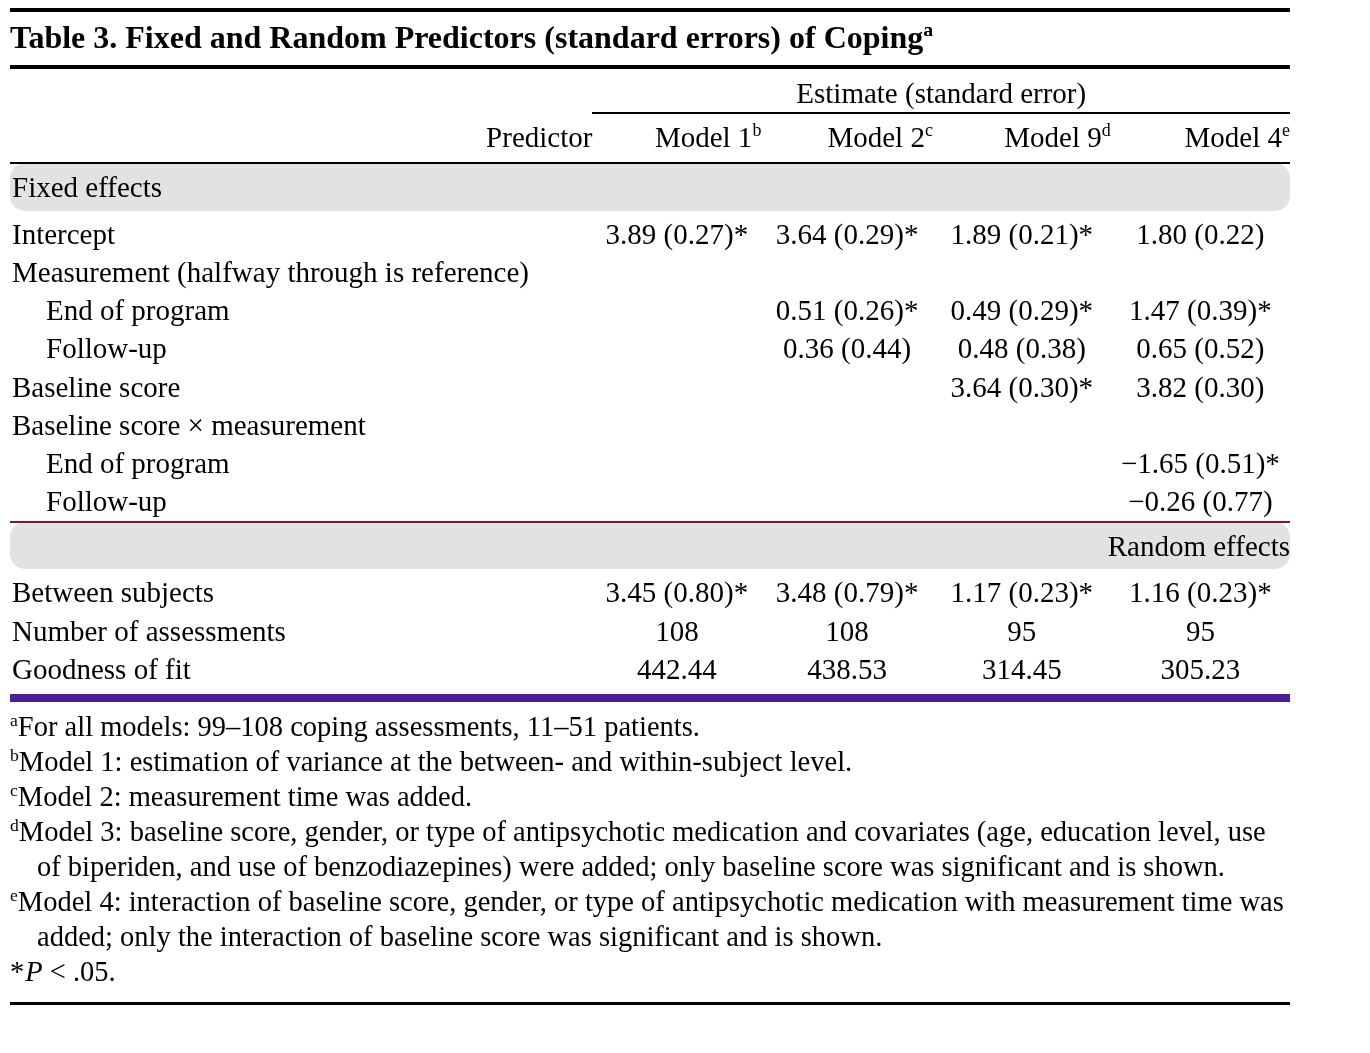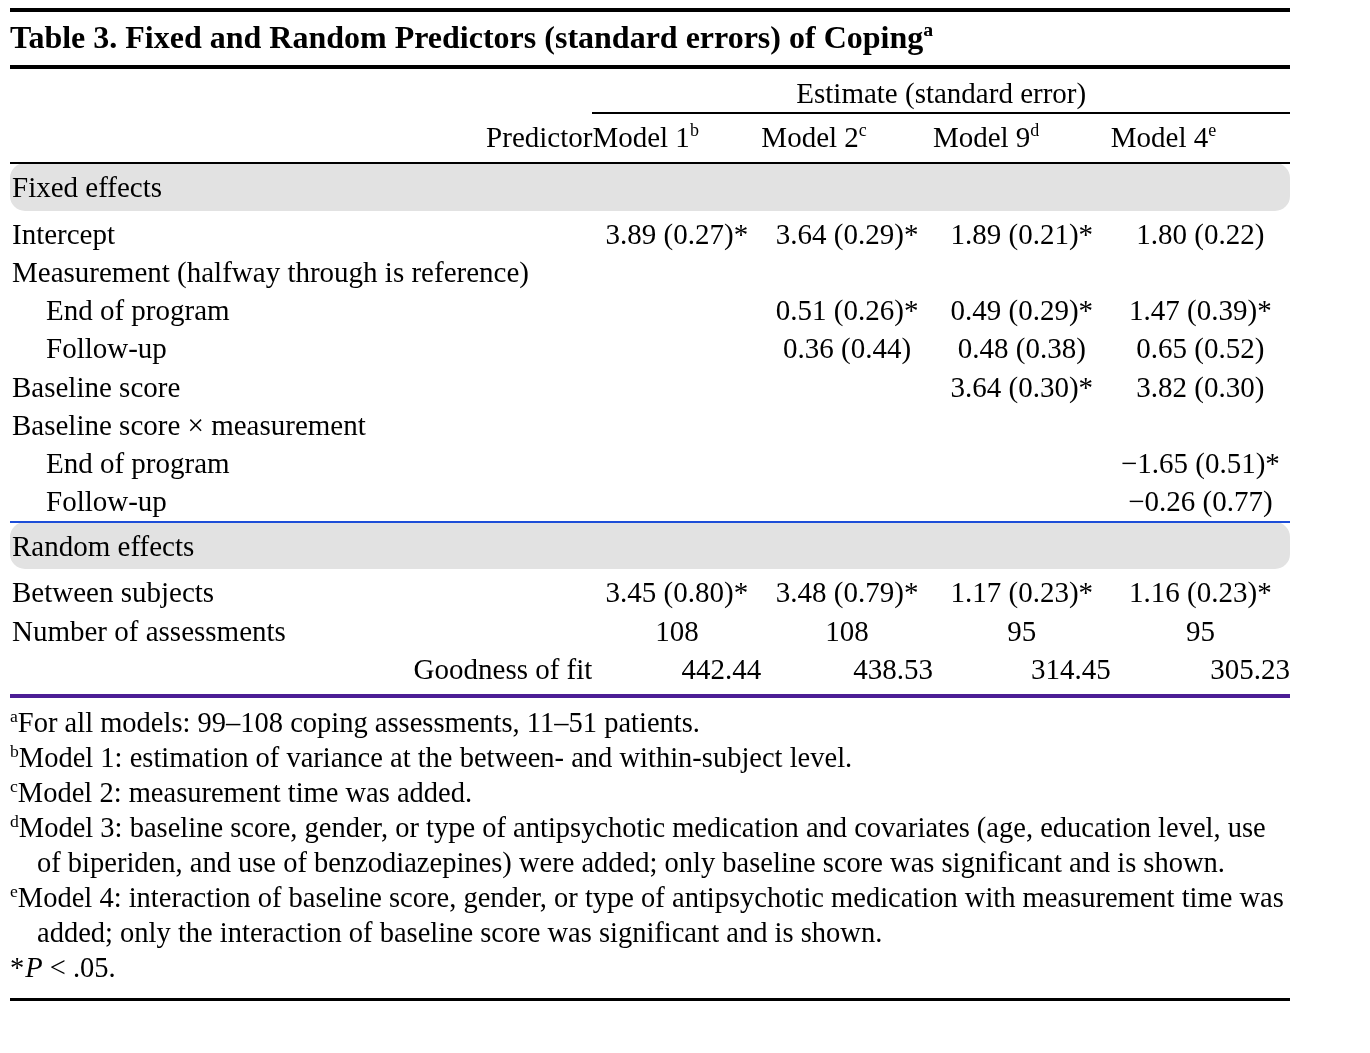--- a/index.html
+++ b/index.html
@@ -39,51 +39,51 @@
   col.col-m3 { width: 13.9%; }
   col.col-m4 { width: 14.0%; }
 
   tr.spanner-row td { padding: 8px 0 2px 0; }
   tr.spanner-row td.spanner {
     text-align: center;
     border-bottom: 2px solid #000;
   }
   tr.header-row th {
     font-weight: normal;
-    text-align: left;
+    text-align: right;
     vertical-align: bottom;
     padding: 7px 0 8px 0;
     border-bottom: 2px solid #000;
   }
   tr.header-row th.predictor-h { text-align: right; }
 
   tr.section-row td {
     background: #e2e2e2;
     padding: 6px 0 6px 2px;
     line-height: 1.2;
     border-radius: 15px;
   }
-  tr.section-row.random td { border-top: 2px solid #1d4ed8; }
+  tr.section-row.random td { border-top: 2px solid #7f1d1d; text-align: right; }
 
   td.label {
     text-align: left;
     padding: 1px 0 1px 2px;
     line-height: 1.25;
     white-space: nowrap;
     overflow: hidden;
   }
   td.label.indent { padding-left: 36px; }
   td.val {
     text-align: center;
     padding: 1px 0;
     line-height: 1.25;
     white-space: nowrap;
   }
   tr.first-data td { padding-top: 5px; }
-  tr.last-data td { padding-bottom: 7px; border-bottom: 4px solid #4c1d95; text-align: right; }
+  tr.last-data td { padding-bottom: 7px; border-bottom: 8px solid #4c1d95; }
 
   
   .footnotes {
     font-size: 28.5px;
     padding: 7px 0 12px 0;
     border-bottom: 3px solid #000;
   }
   .footnote {
     margin: 0;
     padding-left: 27px;

